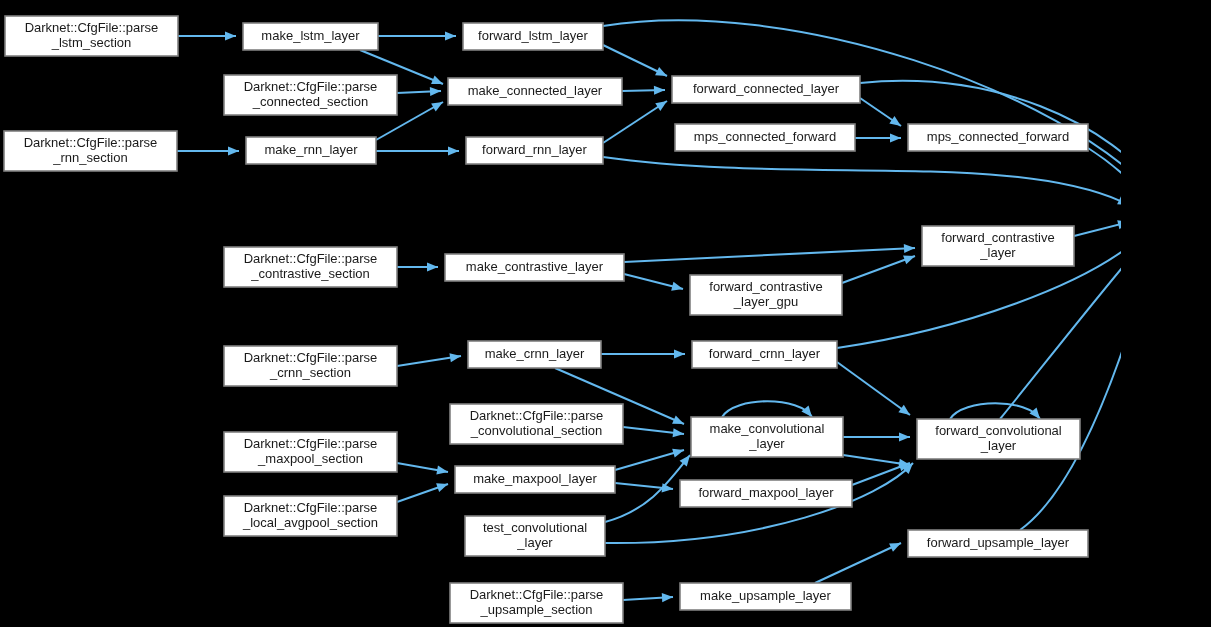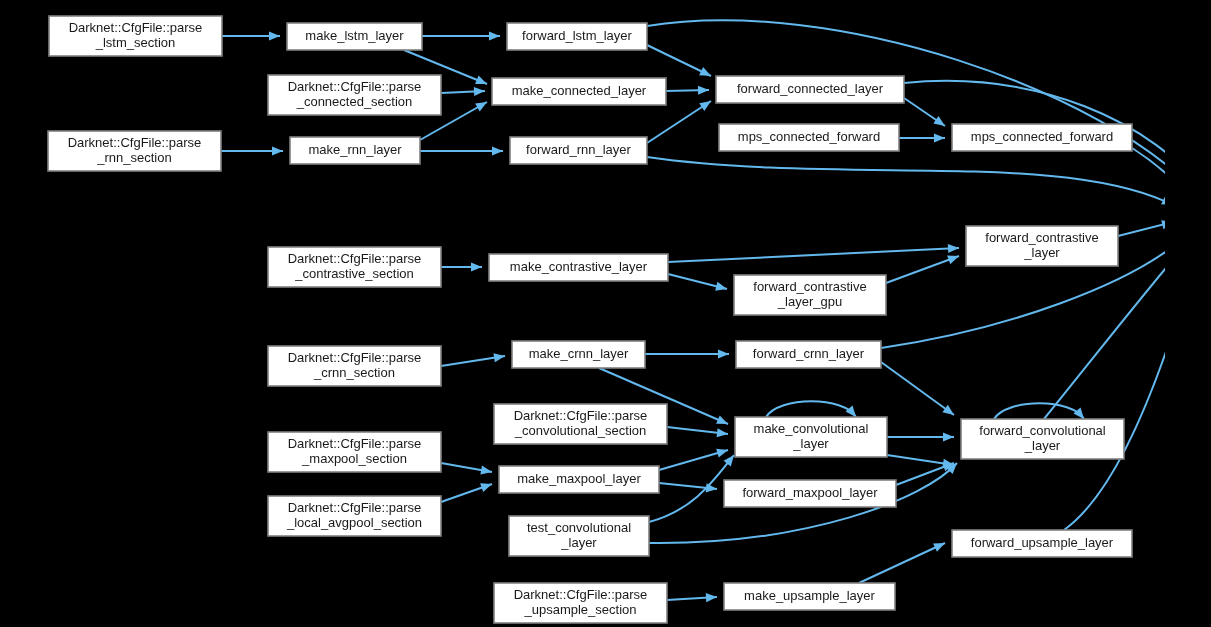--- a/index.html
+++ b/index.html
@@ -7,21 +7,20 @@
     padding: 0;
     background: #000000;
   }
   #callgraph-root {
     position: relative;
     width: 1121px;
     height: 627px;
     background: #000000;
     overflow: hidden;
     font-family: "Liberation Sans", sans-serif;
-    margin-left: 44px;
   }
   svg#graph-svg {
     position: absolute;
     top: 0;
     left: 0;
     width: 1211px;
     height: 627px;
     display: block;
   }
   .node-rect {

